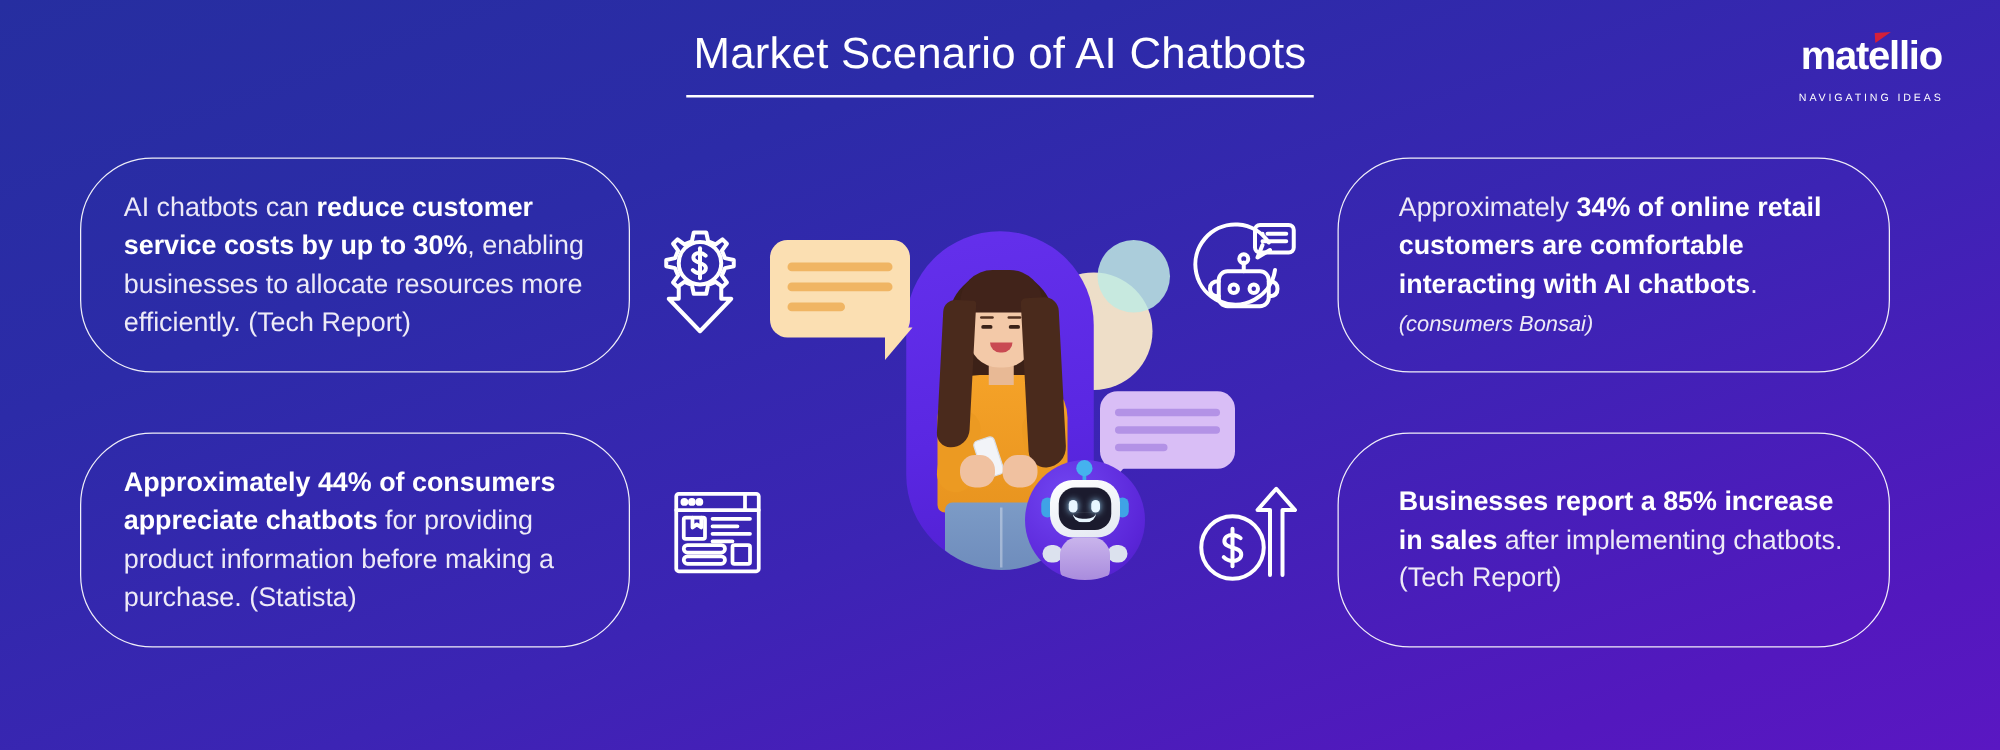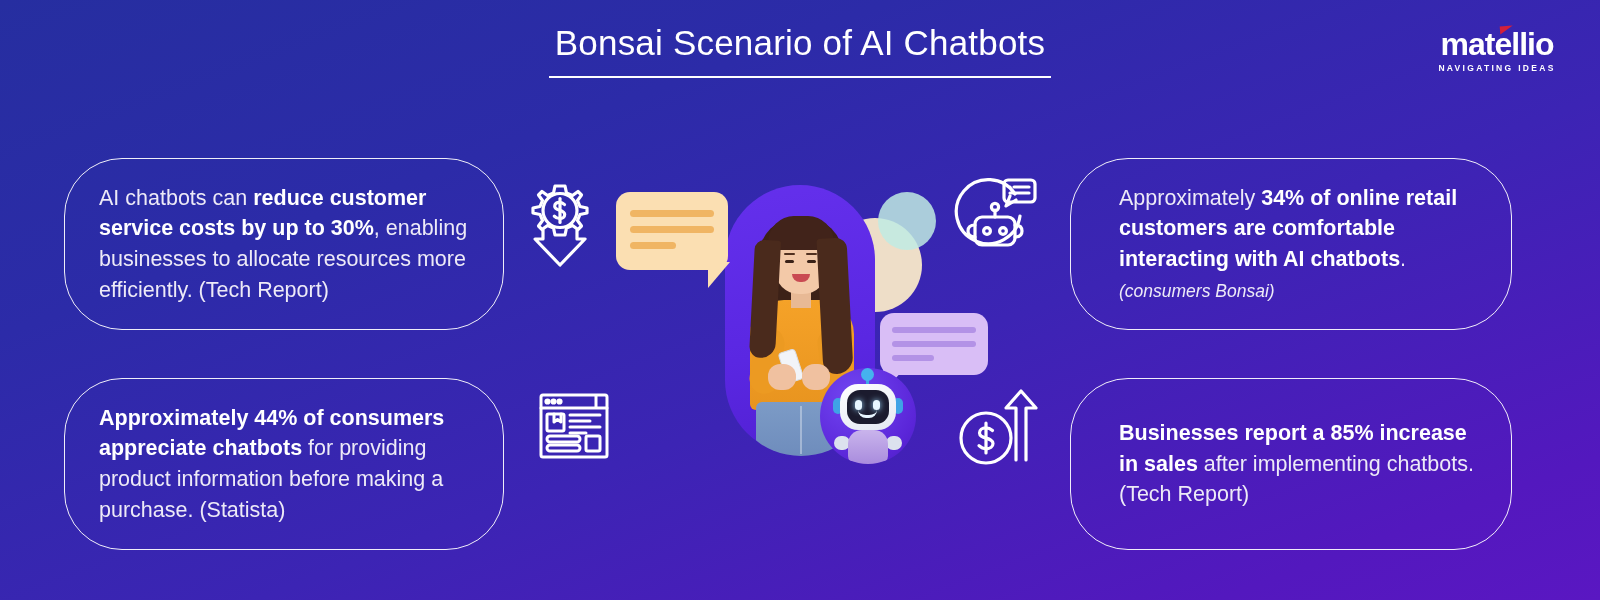--- a/index.html
+++ b/index.html
@@ -47,35 +47,34 @@
   }
   .logo-accent {
     position:absolute;
     top:-2px; left:78px;
     width:0; height:0;
     border-left:13px solid #D4203A;
     border-bottom:8px solid transparent;
     transform:rotate(-4deg);
   }
   .logo-tagline {
-    margin-top:3px;
+    margin-top:13px;
     font-size:8.5px;
-    font-weight:700;
+    font-weight:400;
     color:#FFFFFF;
     letter-spacing:2.3px;
   }
   
   .card {
     position:absolute;
     border:1.6px solid rgba(255,255,255,0.92);
     border-radius:58px;
     display:flex;
     align-items:center;
     padding:0 34px;
-    margin-top:32px;
   }
   .card-text {
     font-size:21.5px;
     line-height:1.42;
     color:#EDEAF7;
     font-weight:400;
   }
   .card-text b { color:#FFFFFF; font-weight:700; }
   .card-src-italic { font-style:italic; font-size:17.5px; color:#EDEAF7; }
   #card-cost      { left:64px;   top:126px; width:440px; height:172px; }
@@ -175,21 +174,21 @@
   #r-arm-l { left:14px; }
   #r-arm-r { left:66px; }
   svg { display:block; }
 </style>
 </head>
 <body>
 
 <div id="infographic">
 
   <div class="title-wrap">
-    <div class="title">Bonsai Scenario of AI Chatbots</div>
+    <div class="title">Market Scenario of AI Chatbots</div>
   </div>
 
   <div class="logo">
     <div class="logo-main">
       <span>matellio</span>
       <span class="logo-accent"></span>
     </div>
     <div class="logo-tagline">NAVIGATING IDEAS</div>
   </div>
 

